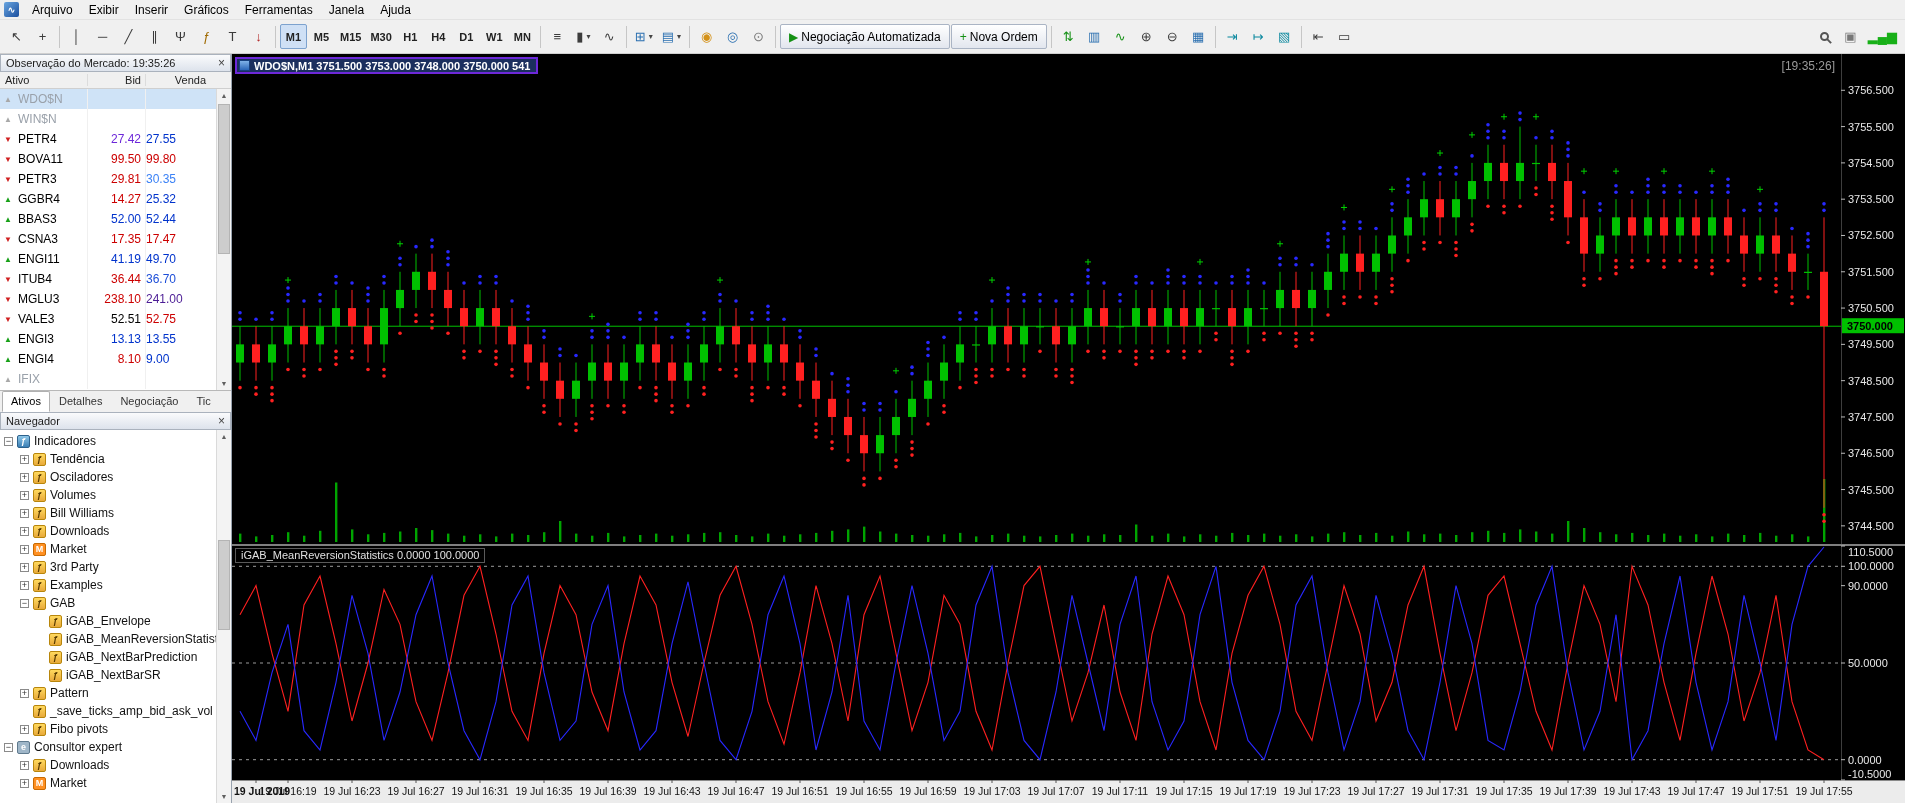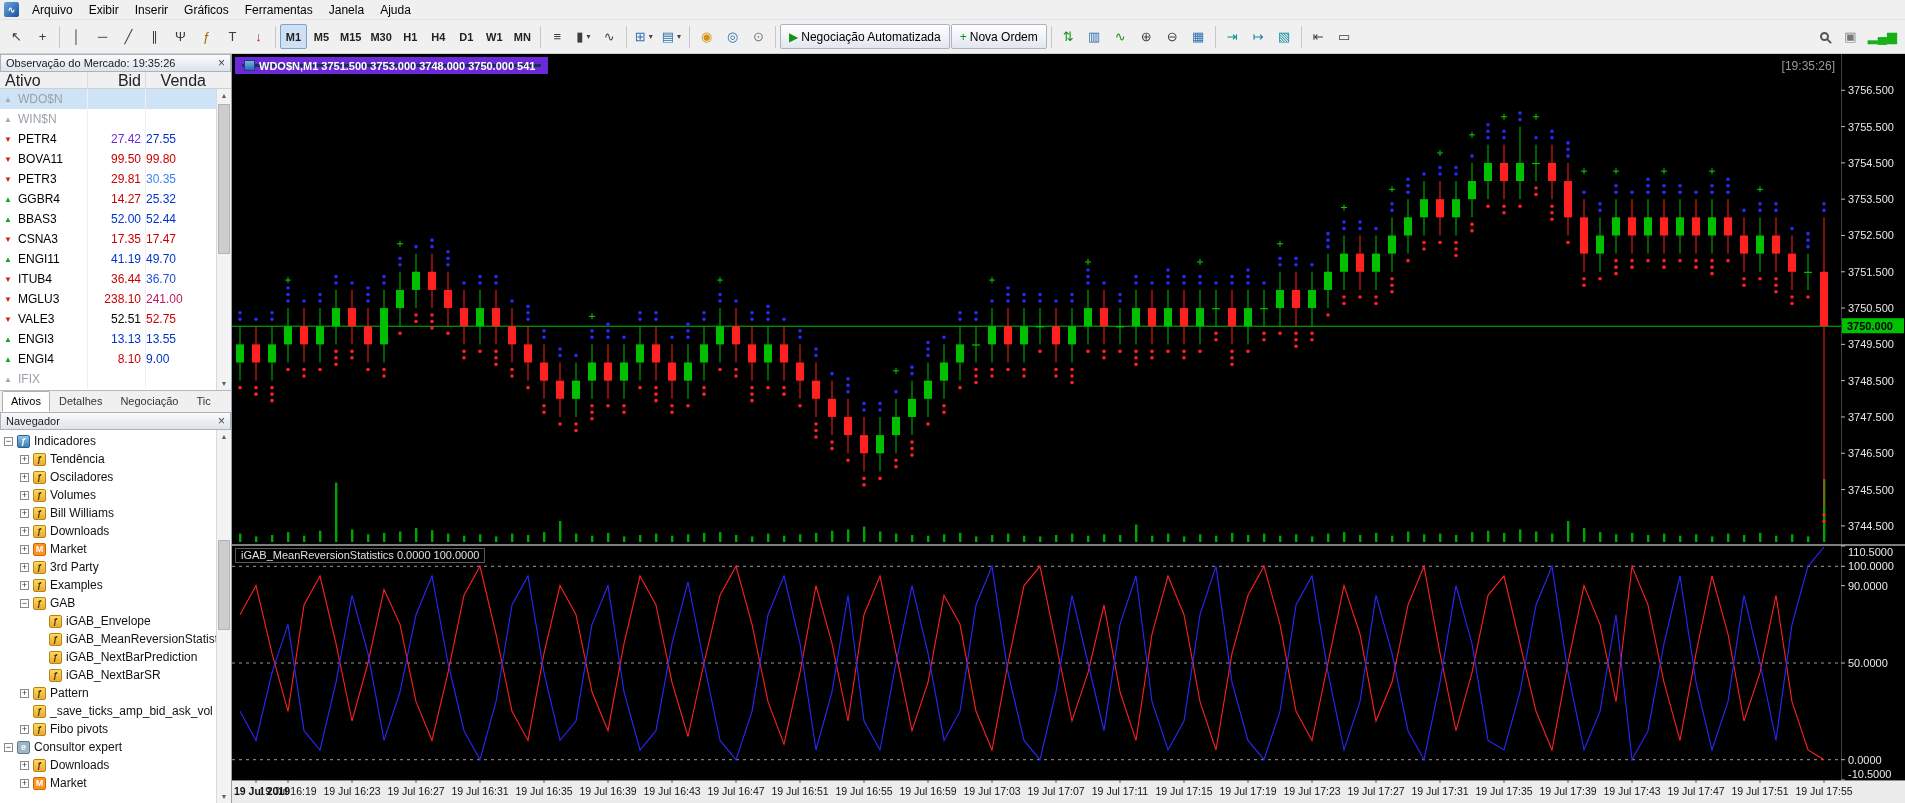--- a/index.html
+++ b/index.html
@@ -24,21 +24,21 @@
   .tspacer{flex:1}
   .caret{font-size:8px;color:#444}
   .mag{width:9px;height:9px;border:2px solid #555;border-radius:50%;display:inline-block;position:relative}
   .mag::after{content:"";position:absolute;width:6px;height:2px;background:#555;right:-5px;bottom:-3px;transform:rotate(45deg)}
 
   
   #left{position:absolute;left:0;top:54px;width:232px;height:749px;background:#f0f0f0;border-right:1px solid #98a2ae}
   .phead{height:18px;background:linear-gradient(#fafbfc,#dde3ec);border:1px solid #aab2bd;display:flex;align-items:center;padding:0 5px;font-size:11px;color:#1a1a1a}
   .phx{margin-left:auto;font-size:12px;color:#444;line-height:10px}
   #mw{position:absolute;top:0;left:0;right:0;height:358px}
-  #mw-cols{position:absolute;top:18px;left:0;right:0;height:17px;background:#f0f0f0;border-bottom:1px solid #cfcfcf;display:flex;font-size:16px;color:#222}
+  #mw-cols{position:absolute;top:18px;left:0;right:0;height:17px;background:#f0f0f0;border-bottom:1px solid #cfcfcf;display:flex;align-items:center;font-size:11px;color:#222}
   #mw-cols .c1{flex:0 0 88px;padding-left:5px;border-right:1px solid #dcdcdc}
   #mw-cols .c2{flex:0 0 58px;text-align:right;padding-right:4px;border-right:1px solid #dcdcdc}
   #mw-cols .c3{flex:0 0 66px;text-align:right;padding-right:6px}
   #mw-body{position:absolute;top:35px;bottom:22px;left:0;right:15px;background:#fff;overflow:hidden}
   .mwrow{height:20px;display:flex;align-items:center;font-size:12px;color:#000}
   .mwrow .sym{flex:0 0 88px;display:flex;align-items:center;gap:4px;padding-left:4px;border-right:1px solid #f0f0f0;height:100%;overflow:hidden;white-space:nowrap}
   .sico{font-size:8px;width:10px;flex:none}
   .mwrow .bid{flex:0 0 58px;text-align:right;padding-right:4px;border-right:1px solid #f0f0f0;height:100%;line-height:20px}
   .mwrow .ask{flex:0 0 66px;text-align:left;padding-right:6px;height:100%;line-height:20px}
   .mwrow.sel{background:#cfe3f7}
@@ -60,21 +60,21 @@
 
   .vscroll{position:absolute;right:0;width:15px;background:#f3f3f3;border-left:1px solid #dadada}
   .sarrow{position:absolute;left:0;right:0;height:13px;font-size:7px;color:#606060;display:flex;align-items:center;justify-content:center}
   .sarrow.up{top:0}
   .sarrow.down{bottom:0}
   .sthumb{position:absolute;left:1px;right:1px;background:#cdcdcd;border:1px solid #b4b4b4}
 
   
   #chart{position:absolute;left:232px;top:54px;width:1673px;height:749px;background:#000}
   #csvg{position:absolute;left:0;top:0}
-  #ohlc-chip{position:absolute;left:3px;top:3px;height:17px;display:flex;align-items:center;gap:4px;background:#1b2f5e;border:7px solid #6d28d9;padding:0 6px 0 2px;color:#fff;font-size:11px;font-weight:bold;white-space:nowrap}
+  #ohlc-chip{position:absolute;left:3px;top:3px;height:17px;display:flex;align-items:center;gap:4px;background:#1b2f5e;border:2px solid #6d28d9;padding:0 6px 0 2px;color:#fff;font-size:11px;font-weight:bold;white-space:nowrap}
   .chip-icon{width:11px;height:11px;background:linear-gradient(#7fb2e8,#2a66b8);border:1px solid #16407e;display:inline-block;flex:none}
   #clock{position:absolute;right:70px;top:5px;color:#9a9a9a;font-size:12px}
   #ind-label{position:absolute;left:3px;top:494px;color:#e0e0e0;font-size:11px;border:1px solid #5a5a5a;background:#000;padding:0 5px;height:15px;line-height:13px;white-space:nowrap}
 </style>
 </head>
 <body>
 
 <div id="app">
 
   <div id="menubar">
@@ -310,21 +310,21 @@
             </span>
             <span class="bid" style="color:#cc0000">36.44</span>
             <span class="ask" style="color:#1d4ed8">36.70</span>
           </div>
           <div class="mwrow">
             <span class="sym">
               <span class="sico" style="color:#d02020">▼</span>
               <span>MGLU3</span>
             </span>
             <span class="bid" style="color:#cc0000">238.10</span>
-            <span class="ask" style="color:#be185d">241.00</span>
+            <span class="ask" style="color:#4c1d95">241.00</span>
           </div>
           <div class="mwrow">
             <span class="sym">
               <span class="sico" style="color:#d02020">▼</span>
               <span>VALE3</span>
             </span>
             <span class="bid" style="color:#000000">52.51</span>
             <span class="ask" style="color:#cc0000">52.75</span>
           </div>
           <div class="mwrow">

